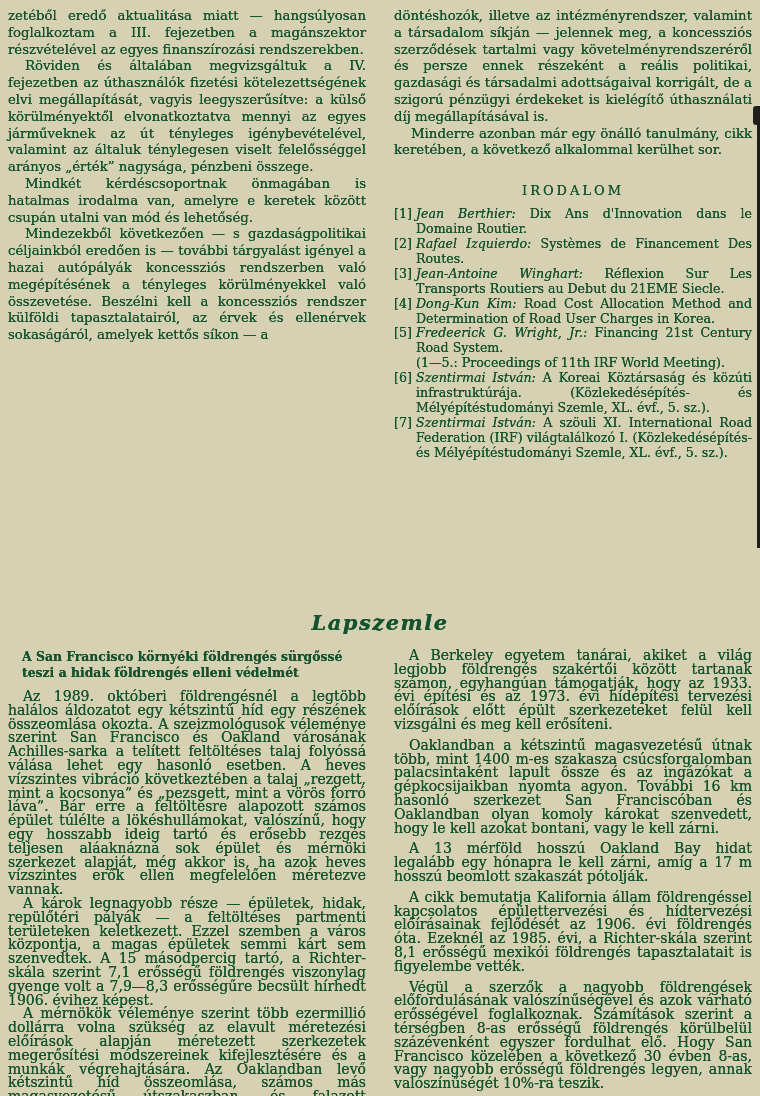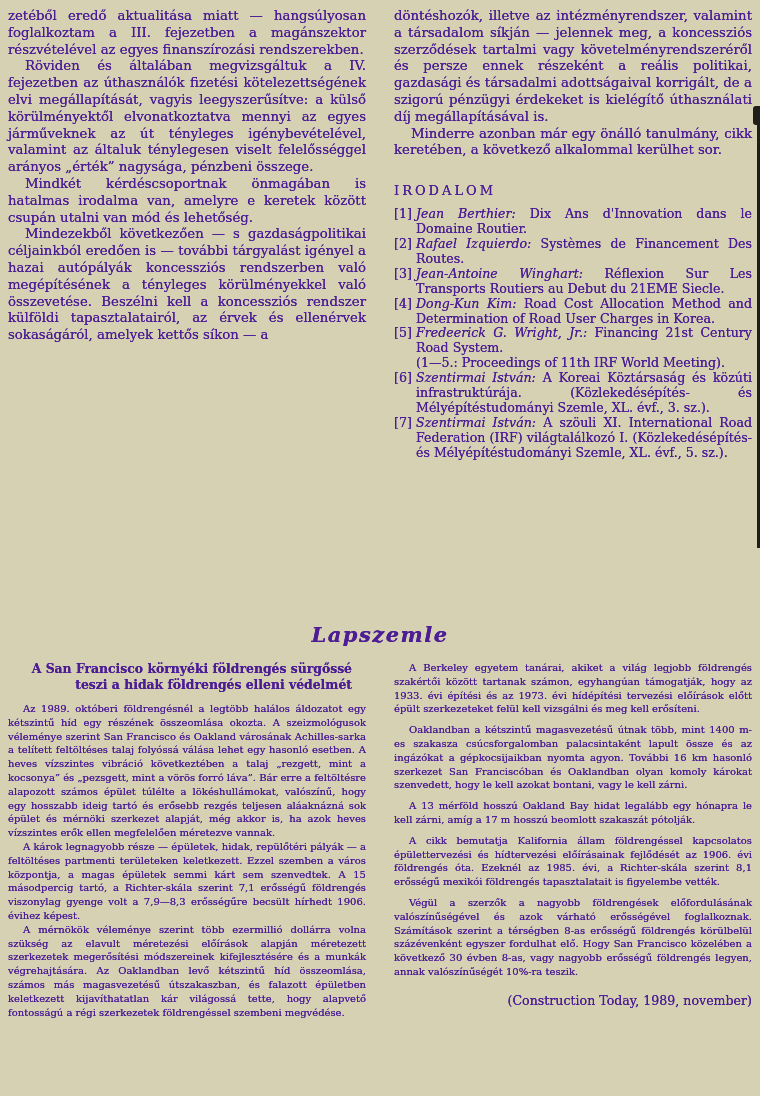--- a/index.html
+++ b/index.html
@@ -1,55 +1,55 @@
 <!DOCTYPE html>
 <html lang="hu"><head>
 <meta charset="utf-8">
 <style>
   html,body{margin:0;padding:0;}
   body{width:760px;height:1096px;overflow:hidden;}
   .page{
     position:relative;width:760px;height:1096px;
     background:#d5d1b2;
-    color:#4c1d95;
+    color:#14532d;
     font-family:"DejaVu Serif", serif;
     text-shadow:0 0 0.35px currentColor;
   }
   .cols{display:flex;gap:28px;}
   .top-section{position:absolute;top:8px;left:8px;width:744px;}
   .col{width:358px;flex:0 0 358px;}
   .bp{
     margin:0;font-size:13.3px;line-height:16.8px;
     text-align:justify;text-indent:17px;
   }
   .bp.cont{text-indent:0;}
   .bib-heading{
-    margin:24px 0 9px 0;
+    margin:24px 0 9px 0;text-align:center;
     font-size:13px;letter-spacing:3px;font-weight:normal;
   }
   .bib-list{margin:0;}
   .bib-item{
     position:relative;padding-left:22px;
     font-size:12.6px;line-height:14.9px;text-align:justify;
   }
   .bib-marker{position:absolute;left:0;top:0;font-style:normal;}
   .bib-author{font-style:italic;}
   .bib-note{display:block;}
   .review-section{position:absolute;top:610px;left:8px;width:744px;}
   .review-heading{
-    margin:12px;text-align:center;
+    margin:0;text-align:center;
     font-size:21px;font-weight:bold;font-style:italic;letter-spacing:1.5px;
   }
   .review-cols{margin-top:14px;}
   .headline{
     font-weight:bold;font-size:12.4px;line-height:15.5px;
-    text-align:right;margin:0 14px 10px 14px;
+    text-align:left;margin:0 14px 10px 14px;
   }
   .rp{
-    margin:0;font-size:10px;line-height:13.8px;
+    margin:0;font-size:14px;line-height:13.8px;
     text-align:justify;text-indent:15px;
   }
   .rcol-right .rp{margin-bottom:7px;}
   .source-line{
     margin:14px 0 0 0;font-size:12.6px;line-height:15px;
     text-indent:0;text-align:right;
   }
   .edge-strip{
     position:absolute;right:0;top:108px;width:3px;height:440px;
     background:#201e19;
@@ -89,21 +89,21 @@
           <span class="bib-marker">[3]</span><span class="bib-author">Jean-Antoine Winghart:</span><span> Réflexion Sur Les Transports Routiers au Debut du 21EME Siecle.</span>
         </div>
         <div class="bib-item">
           <span class="bib-marker">[4]</span><span class="bib-author">Dong-Kun Kim:</span><span> Road Cost Allocation Method and Determination of Road User Charges in Korea.</span>
         </div>
         <div class="bib-item">
           <span class="bib-marker">[5]</span><span class="bib-author">Fredeerick G. Wright, Jr.:</span><span> Financing 21st Century Road System.</span>
           <span class="bib-note">(1—5.: Proceedings of 11th IRF World Meeting).</span>
         </div>
         <div class="bib-item">
-          <span class="bib-marker">[6]</span><span class="bib-author">Szentirmai István:</span><span> A Koreai Köztársaság és közúti infrastruktúrája. (Közlekedésépítés- és Mélyépítéstudományi Szemle, XL. évf., 3. sz.).</span>
+          <span class="bib-marker">[6]</span><span class="bib-author">Szentirmai István:</span><span> A Koreai Köztársaság és közúti infrastruktúrája. (Közlekedésépítés- és Mélyépítéstudományi Szemle, XL. évf., 5. sz.).</span>
         </div>
         <div class="bib-item">
           <span class="bib-marker">[7]</span><span class="bib-author">Szentirmai István:</span><span> A szöuli XI. International Road Federation (IRF) világtalálkozó I. (Közlekedésépítés- és Mélyépítéstudományi Szemle, XL. évf., 5. sz.).</span>
         </div>
       </div>
     </div>
   </div>
 
   <div class="review-section">
     <h2 class="review-heading">Lapszemle</h2>

